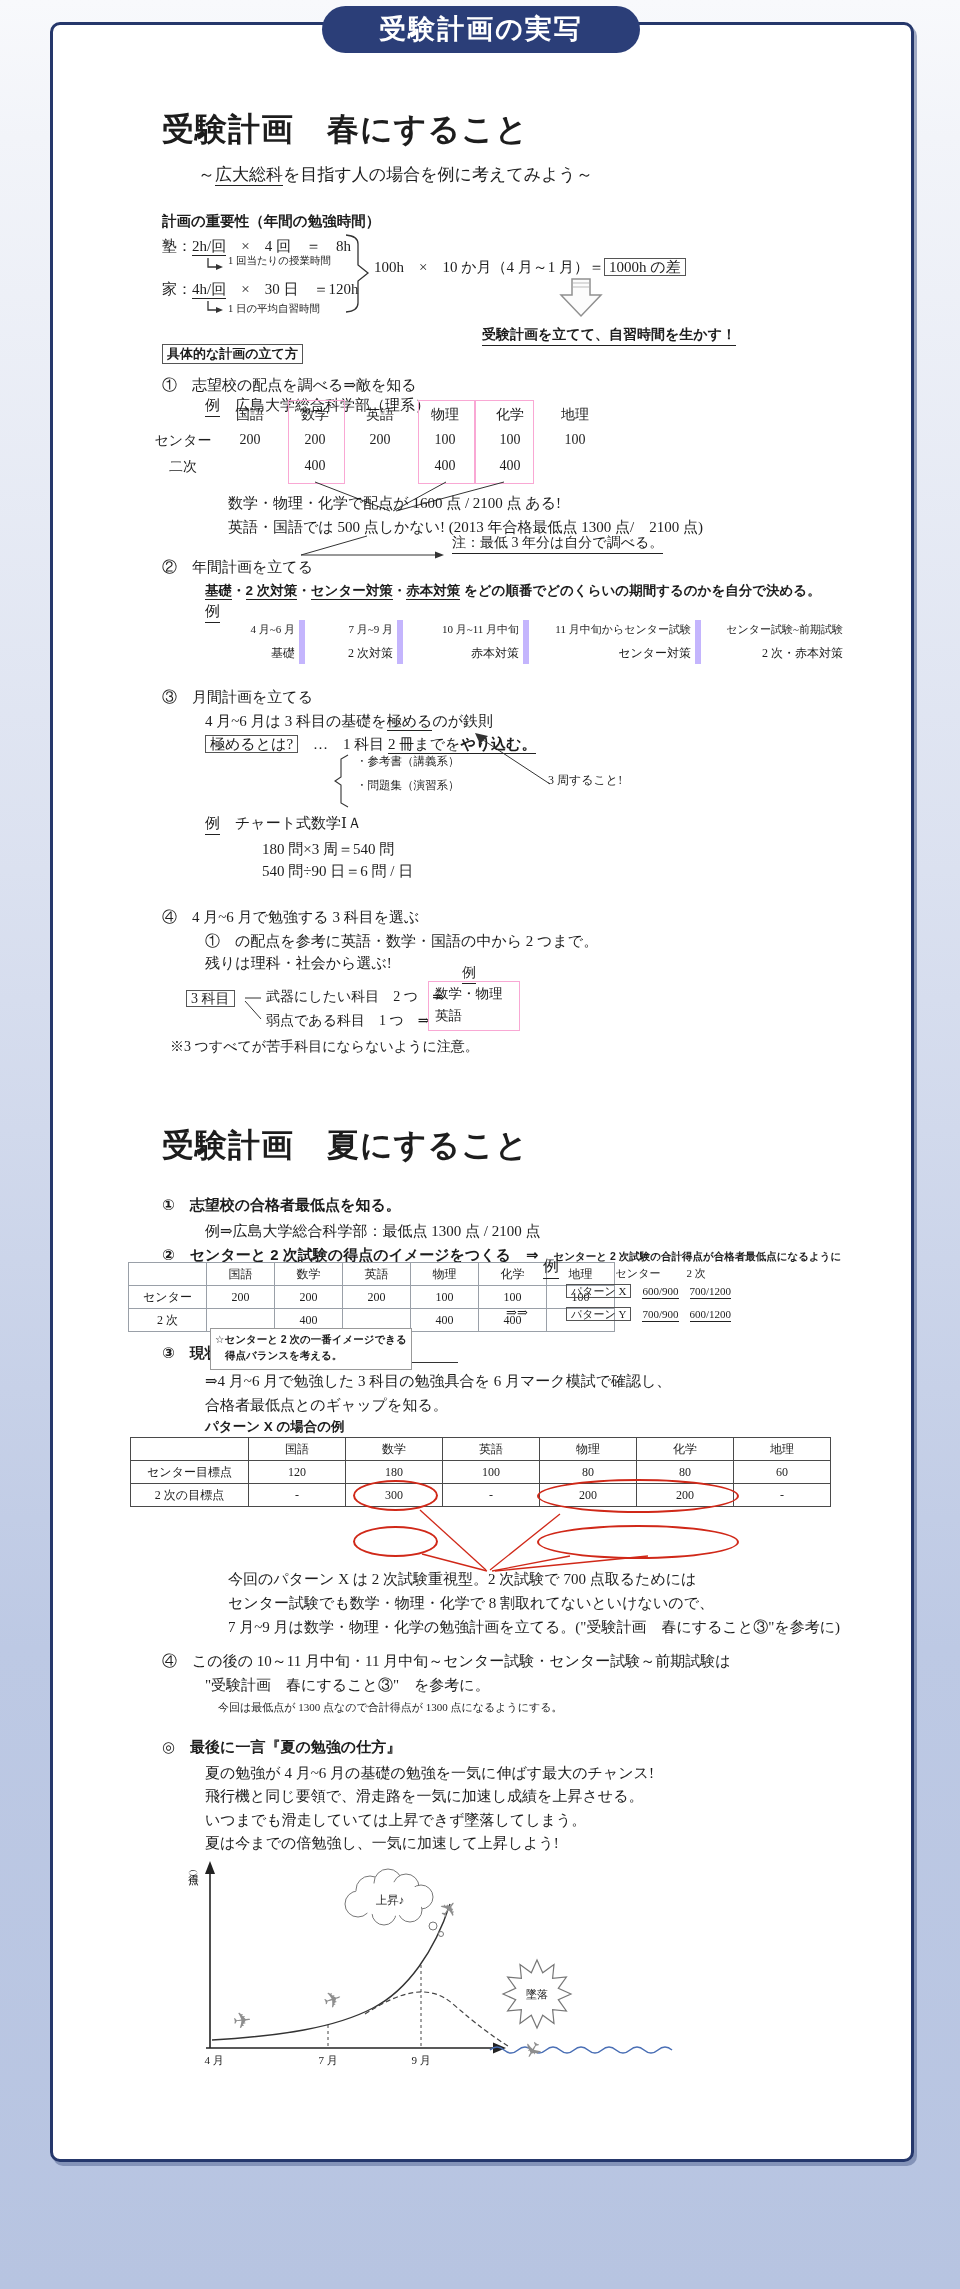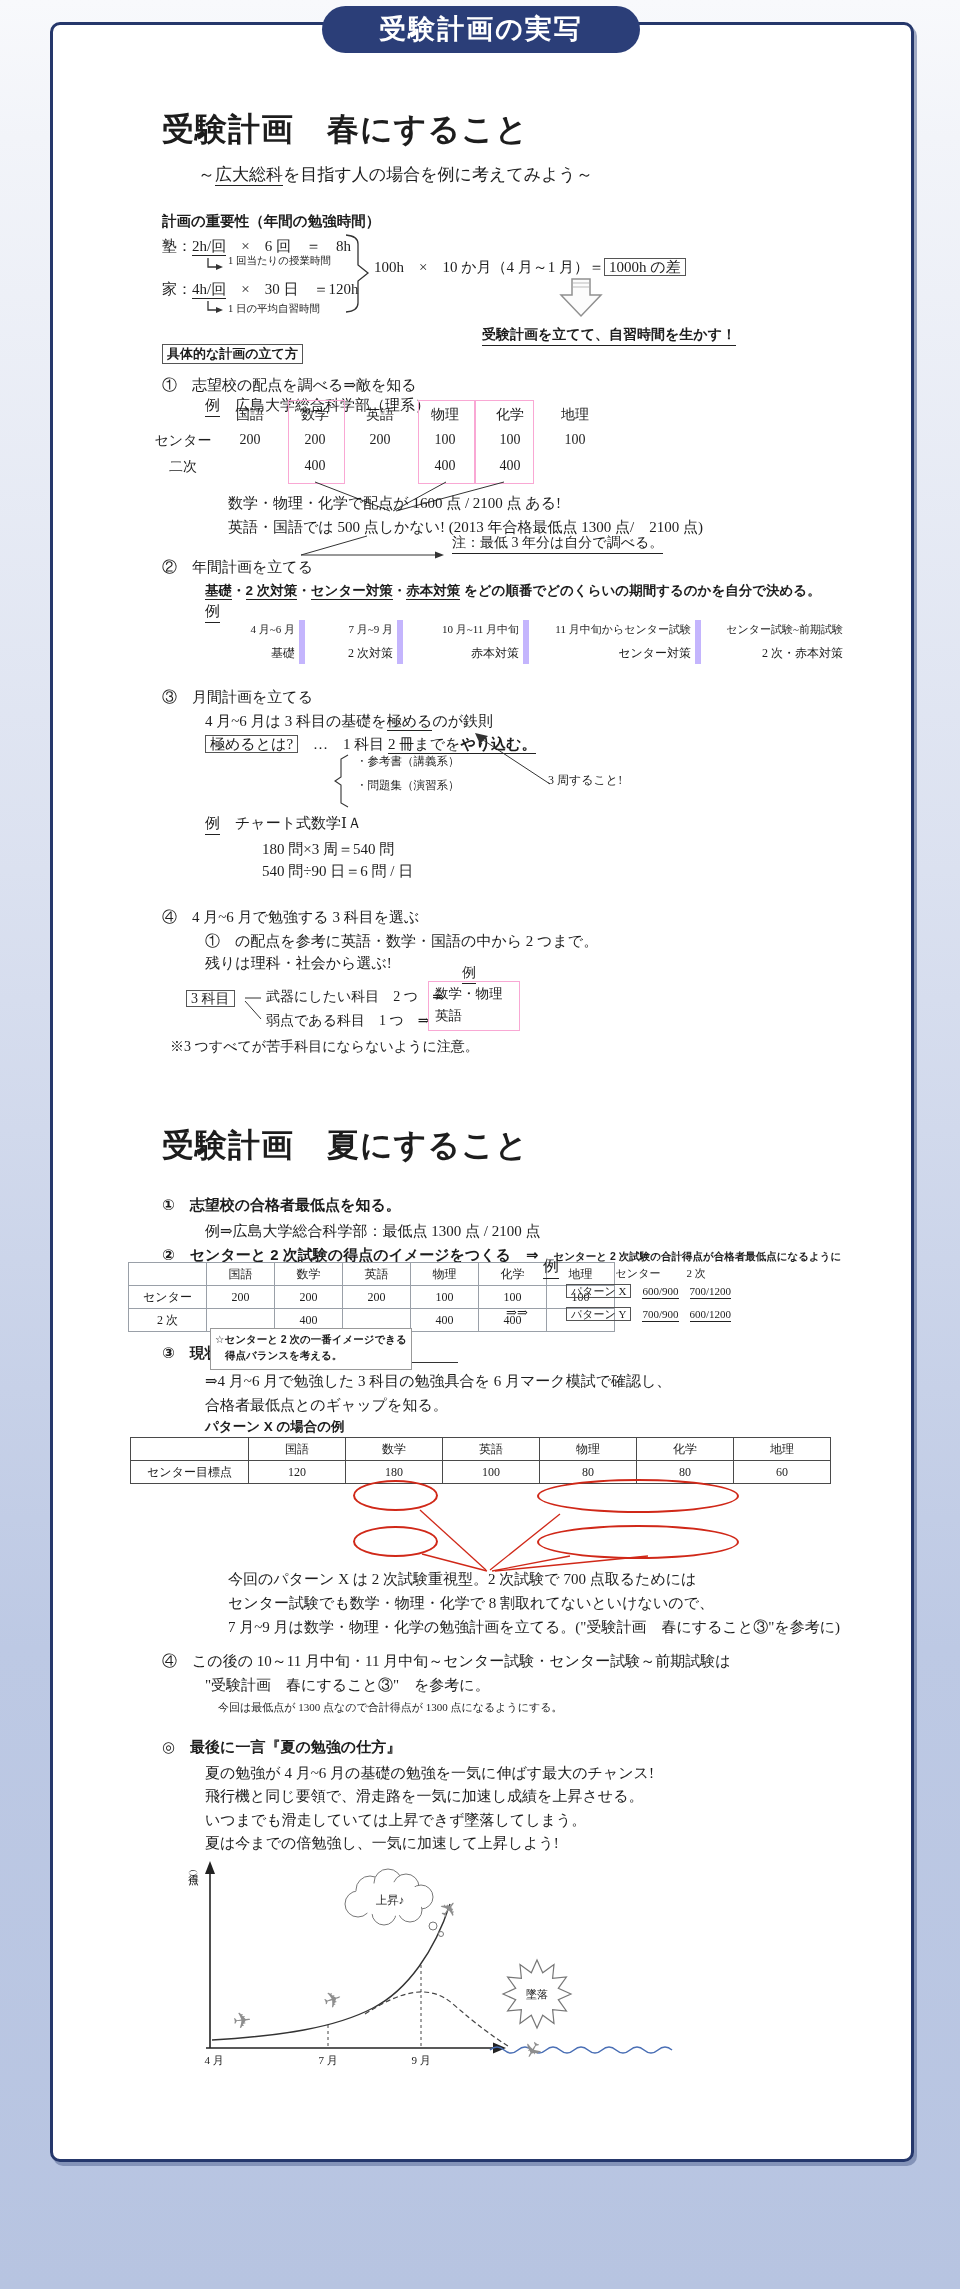--- a/index.html
+++ b/index.html
@@ -34,21 +34,21 @@
 <body>
 
 <div id="doc">
   <div class="card"></div>
   <div class="badge">受験計画の実写</div>
 
   <div class="abs h1" style="left:162px;top:108px">受験計画　春にすること</div>
   <div class="abs" style="left:198px;top:163px;font-size:17px"><span>～</span><span class="u">広大総科</span><span>を目指す人の場合を例に考えてみよう～</span></div>
 
   <div class="abs go" style="left:162px;top:212px;font-size:14.5px">計画の重要性（年間の勉強時間）</div>
-  <div class="abs f15" style="left:162px;top:237px"><span>塾：</span><span class="u">2h/回</span><span>　×　6 回　＝　8h</span></div>
+  <div class="abs f15" style="left:162px;top:237px"><span>塾：</span><span class="u">2h/回</span><span>　×　4 回　＝　8h</span></div>
   <svg class="abs" style="left:206px;top:258px" width="18" height="14">
       <path d="M2,0 V9 H10" fill="none" stroke="#333" stroke-width="1.3"></path>
       <polygon points="10,6 17,9 10,12" fill="#333"></polygon>
     </svg>
   <div class="abs sm" style="left:228px;top:254px">1 回当たりの授業時間</div>
   <div class="abs f15" style="left:162px;top:280px"><span>家：</span><span class="u">4h/回</span><span>　×　30 日　＝120h</span></div>
   <svg class="abs" style="left:206px;top:301px" width="18" height="14">
       <path d="M2,0 V9 H10" fill="none" stroke="#333" stroke-width="1.3"></path>
       <polygon points="10,6 17,9 10,12" fill="#333"></polygon>
     </svg>
@@ -251,20 +251,29 @@
           <td>地理</td>
         </tr>
     <tr>
           <td>センター目標点</td>
           <td>120</td>
           <td>180</td>
           <td>100</td>
           <td>80</td>
           <td>80</td>
           <td>60</td>
+        </tr>
+    <tr>
+          <td>2 次の目標点</td>
+          <td>-</td>
+          <td>300</td>
+          <td>-</td>
+          <td>200</td>
+          <td>200</td>
+          <td>-</td>
         </tr>
   </tbody>
     </table>
   <div class="ell" style="left:353px;top:1480px;width:81px;height:27px"></div>
   <div class="ell" style="left:537px;top:1479px;width:198px;height:30px"></div>
   <div class="ell" style="left:353px;top:1526px;width:81px;height:27px"></div>
   <div class="ell" style="left:537px;top:1525px;width:198px;height:30px"></div>
   <svg class="abs" style="left:380px;top:1508px;z-index:3" width="290" height="66">
     <line x1="40" y1="2" x2="106" y2="62" stroke="#d02818" stroke-width="1.3"></line>
     <line x1="42" y1="46" x2="107" y2="63" stroke="#d02818" stroke-width="1.3"></line>

